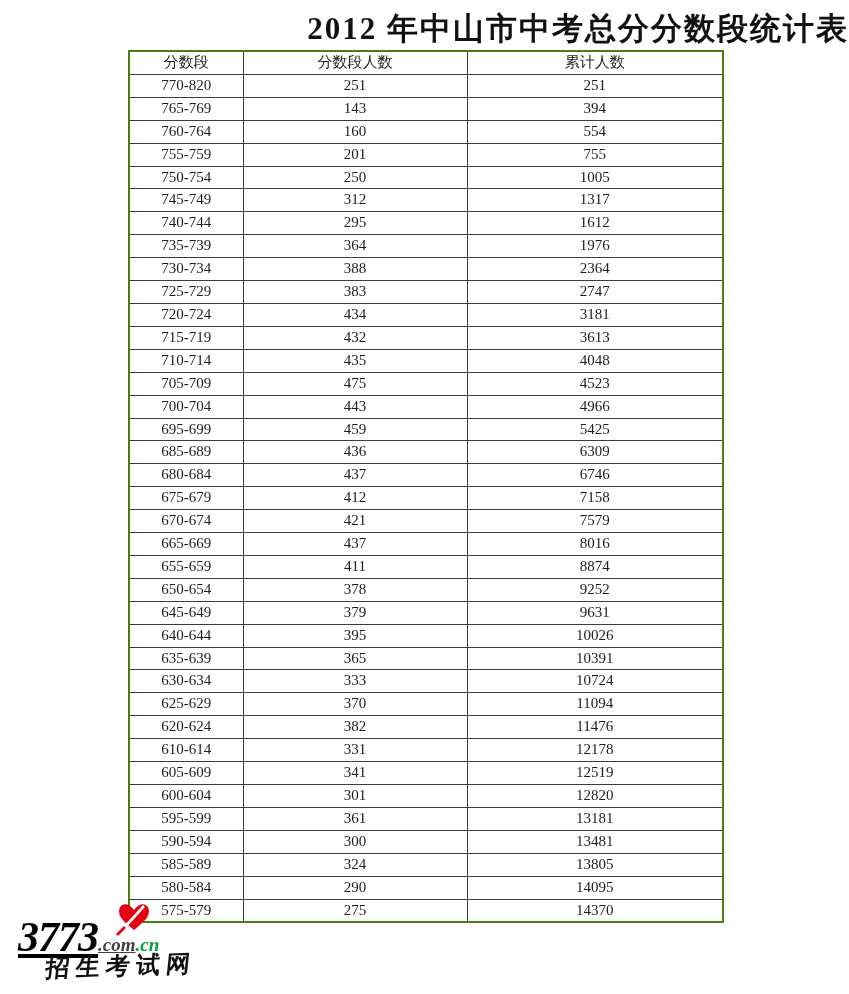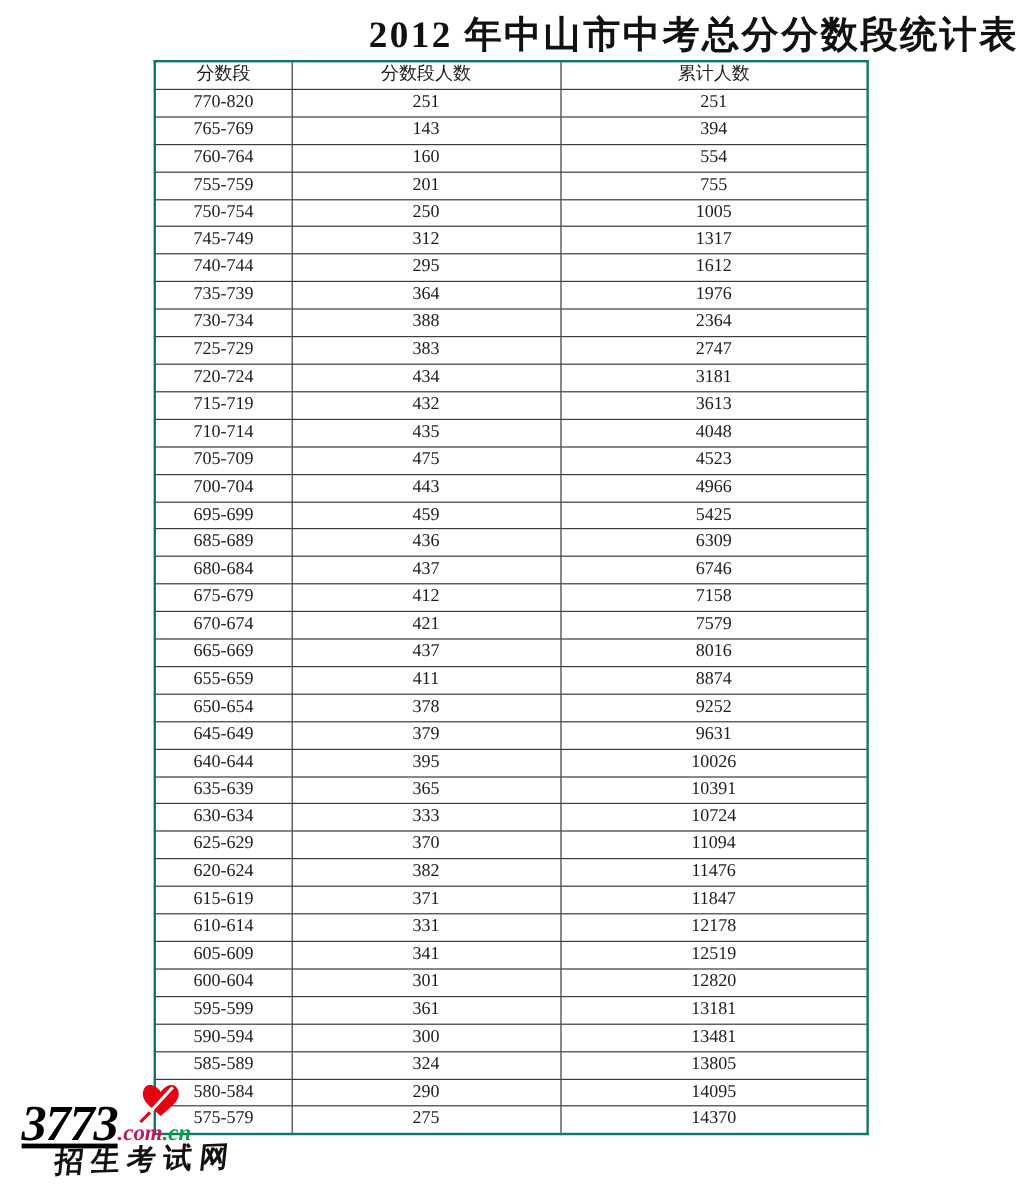--- a/index.html
+++ b/index.html
@@ -26,21 +26,21 @@
     letter-spacing: 2px;
     white-space: nowrap;
   }
   table.score-table {
     position: absolute;
     left: 128px;
     top: 50px;
     width: 594px;
     border-collapse: collapse;
     table-layout: fixed;
-    border: 2px solid #0f766e;
+    border: 2px solid #4d7c0f;
     z-index: 1;
   }
   .score-table col.c1 { width: 114px; }
   .score-table col.c2 { width: 224px; }
   .score-table col.c3 { width: 256px; }
   .score-table th, .score-table td {
     border: 1px solid #3c3c3c;
     text-align: center;
     vertical-align: middle;
     font-size: 15px;
@@ -254,25 +254,20 @@
         <td>625-629</td>
         <td>370</td>
         <td>11094</td>
       </tr>
       <tr>
         <td>620-624</td>
         <td>382</td>
         <td>11476</td>
       </tr>
       <tr>
-        <td>615-619</td>
-        <td>371</td>
-        <td>11847</td>
-      </tr>
-      <tr>
         <td>610-614</td>
         <td>331</td>
         <td>12178</td>
       </tr>
       <tr>
         <td>605-609</td>
         <td>341</td>
         <td>12519</td>
       </tr>
       <tr>
@@ -303,21 +298,21 @@
       <tr>
         <td>575-579</td>
         <td>275</td>
         <td>14370</td>
       </tr>
     </tbody>
 </table>
 
 <div class="watermark">
   <div class="wm-line1">
-    <span class="wm-brand" style="color: #000000; text-decoration: underline;">3773</span><span class="wm-com" style="color: #be185d;">.com</span><span class="wm-cn" style="color: rgb(0, 163, 60); font-family: Liberation Serif, serif;">.cn</span>
+    <span class="wm-brand" style="color: #000000; text-decoration: underline;">3773</span><span class="wm-com" style="color: #404040; text-decoration: underline;">.com</span><span class="wm-cn" style="color: rgb(0, 163, 60); font-family: Liberation Serif, serif;">.cn</span>
   </div>
   <svg class="wm-heart" width="40" height="40" viewBox="0 0 40 40">
     <path d="M20 32 C 11 24, 3 19, 5.5 10.5 C 7.5 4.5, 15 4.5, 20 12 C 25 4.5, 32.5 4.5, 34.5 10.5 C 37 19, 29 24, 20 32 Z" fill="#e60012"></path>
     <line x1="9" y1="31" x2="30" y2="8" stroke="#ffffff" stroke-width="2.6"></line>
     <line x1="3" y1="37" x2="11" y2="29" stroke="#e60012" stroke-width="2.6"></line>
   </svg>
   <div class="wm-sitename">招生考试网</div>
 </div>
 
 </body></html>

